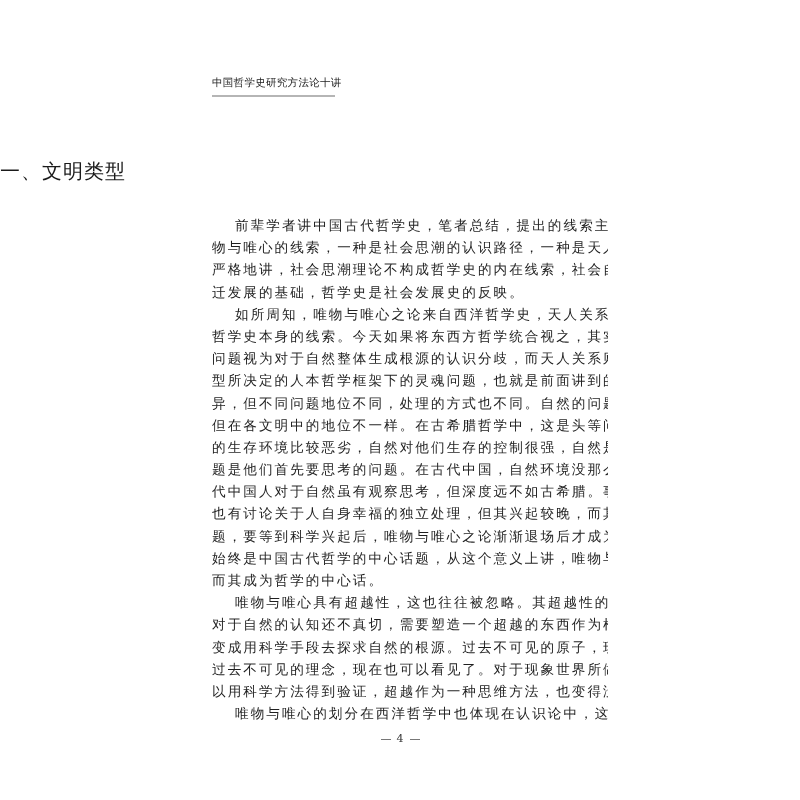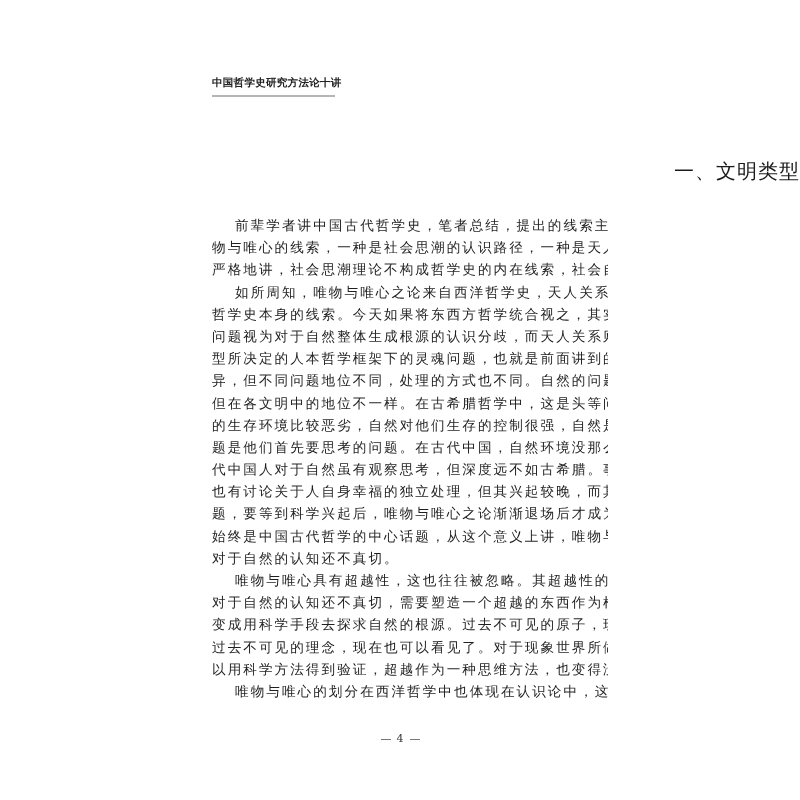--- a/index.html
+++ b/index.html
@@ -1,23 +1,23 @@
 <!DOCTYPE html>
 <html><head>
 <meta charset="utf-8">
 <style>
   html, body { margin: 0; padding: 0; background: #ffffff; }
   body { width: 800px; height: 800px; position: relative; overflow: hidden;
          font-family: "DejaVu Serif", "Liberation Serif", serif; color: #1a1a1a; }
   .page { position: absolute; left: 0; top: 0; width: 800px; height: 800px; background: #fff; }
   .running-head { position: absolute; left: 212px; top: 76px; width: 124px;
-                  font-size: 10.5px; font-weight: bold; letter-spacing: 0.3px; color: #222;
+                  font-size: 10.5px; font-weight: normal; letter-spacing: 0.3px; color: #222;
                   white-space: nowrap; text-align: right; }
   .head-rule { position: absolute; left: 212px; top: 95px; width: 123px; height: 2px; background: #b5b5b5; }
-  .chapter-title { position: absolute; left: 0; top: 158px; width: 800px; text-align: right;
+  .chapter-title { position: absolute; left: 0; top: 158px; width: 800px; text-align: left;
                    font-family: "DejaVu Sans", "Liberation Sans", sans-serif;
                    font-size: 20px; color: #1a1a1a; letter-spacing: 1px; }
   .body-text { position: absolute; left: 212px; top: 214px; width: 396px; }
   .line { height: 22.2px; line-height: 22.2px; font-size: 13.6px; white-space: nowrap;
           letter-spacing: 2.05px; color: #1f1f1f; text-align: justify; text-align-last: justify; overflow: hidden; }
   .line.indent { padding-left: 23px; }
   .line.last { text-align-last: left; }
   .folio { position: absolute; left: 0; top: 732px; width: 800px; text-align: center;
            font-size: 11px; color: #333; }
   .folio .dash { display: inline-block; width: 10px; height: 1px; background: #777; vertical-align: middle; margin: 0 6px; }
@@ -28,33 +28,34 @@
 <div class="page">
   <div class="running-head">中国哲学史研究方法论十讲</div>
   <div class="head-rule"></div>
 
   <div class="chapter-title">一、文明类型</div>
 
   <div class="body-text">
     <div class="line indent">前辈学者讲中国古代哲学史，笔者总结，提出的线索主要是三种，一种是唯</div>
     <div class="line">物与唯心的线索，一种是社会思潮的认识路径，一种是天人之际的认知路径。</div>
     <div class="line">严格地讲，社会思潮理论不构成哲学史的内在线索，社会自身的发展是哲学变</div>
+    <div class="line last">迁发展的基础，哲学史是社会发展史的反映。</div>
     <div class="line indent">如所周知，唯物与唯心之论来自西洋哲学史，天人关系一般被认为是中国</div>
     <div class="line">哲学史本身的线索。今天如果将东西方哲学统合视之，其实不妨将唯物与唯心</div>
     <div class="line">问题视为对于自然整体生成根源的认识分歧，而天人关系则是古代中国文明类</div>
     <div class="line">型所决定的人本哲学框架下的灵魂问题，也就是前面讲到的，人类问题大同小</div>
     <div class="line">异，但不同问题地位不同，处理的方式也不同。自然的问题，东西方都会遇到，</div>
     <div class="line">但在各文明中的地位不一样。在古希腊哲学中，这是头等问题，因为古希腊人</div>
     <div class="line">的生存环境比较恶劣，自然对他们生存的控制很强，自然是什么、如何生成等问</div>
     <div class="line">题是他们首先要思考的问题。在古代中国，自然环境没那么恶劣，乐土很多，古</div>
     <div class="line">代中国人对于自然虽有观察思考，但深度远不如古希腊。事实上，古希腊哲学</div>
     <div class="line">也有讨论关于人自身幸福的独立处理，但其兴起较晚，而其成为哲学的中心话</div>
     <div class="line">题，要等到科学兴起后，唯物与唯心之论渐渐退场后才成为现实。与其相比，人</div>
     <div class="line">始终是中国古代哲学的中心话题，从这个意义上讲，唯物与唯心的线索并不适</div>
-    <div class="line last">对于自然的认知还不真切。</div>
+    <div class="line last">而其成为哲学的中心话。</div>
     <div class="line indent">唯物与唯心具有超越性，这也往往被忽略。其超越性的获得，主要是古人</div>
     <div class="line">对于自然的认知还不真切，需要塑造一个超越的东西作为根源。科学兴起后，</div>
     <div class="line">变成用科学手段去探求自然的根源。过去不可见的原子，现在可以“看见”了；</div>
     <div class="line">过去不可见的理念，现在也可以看见了。对于现象世界所做的深度分析，都可</div>
     <div class="line">以用科学方法得到验证，超越作为一种思维方法，也变得没有必要了。象数是</div>
     <div class="line indent">唯物与唯心的划分在西洋哲学中也体现在认识论中，这与其本体论具有对</div>
   </div>
 
   <div class="folio">
     <span class="dash"></span><span>4</span><span class="dash"></span>

